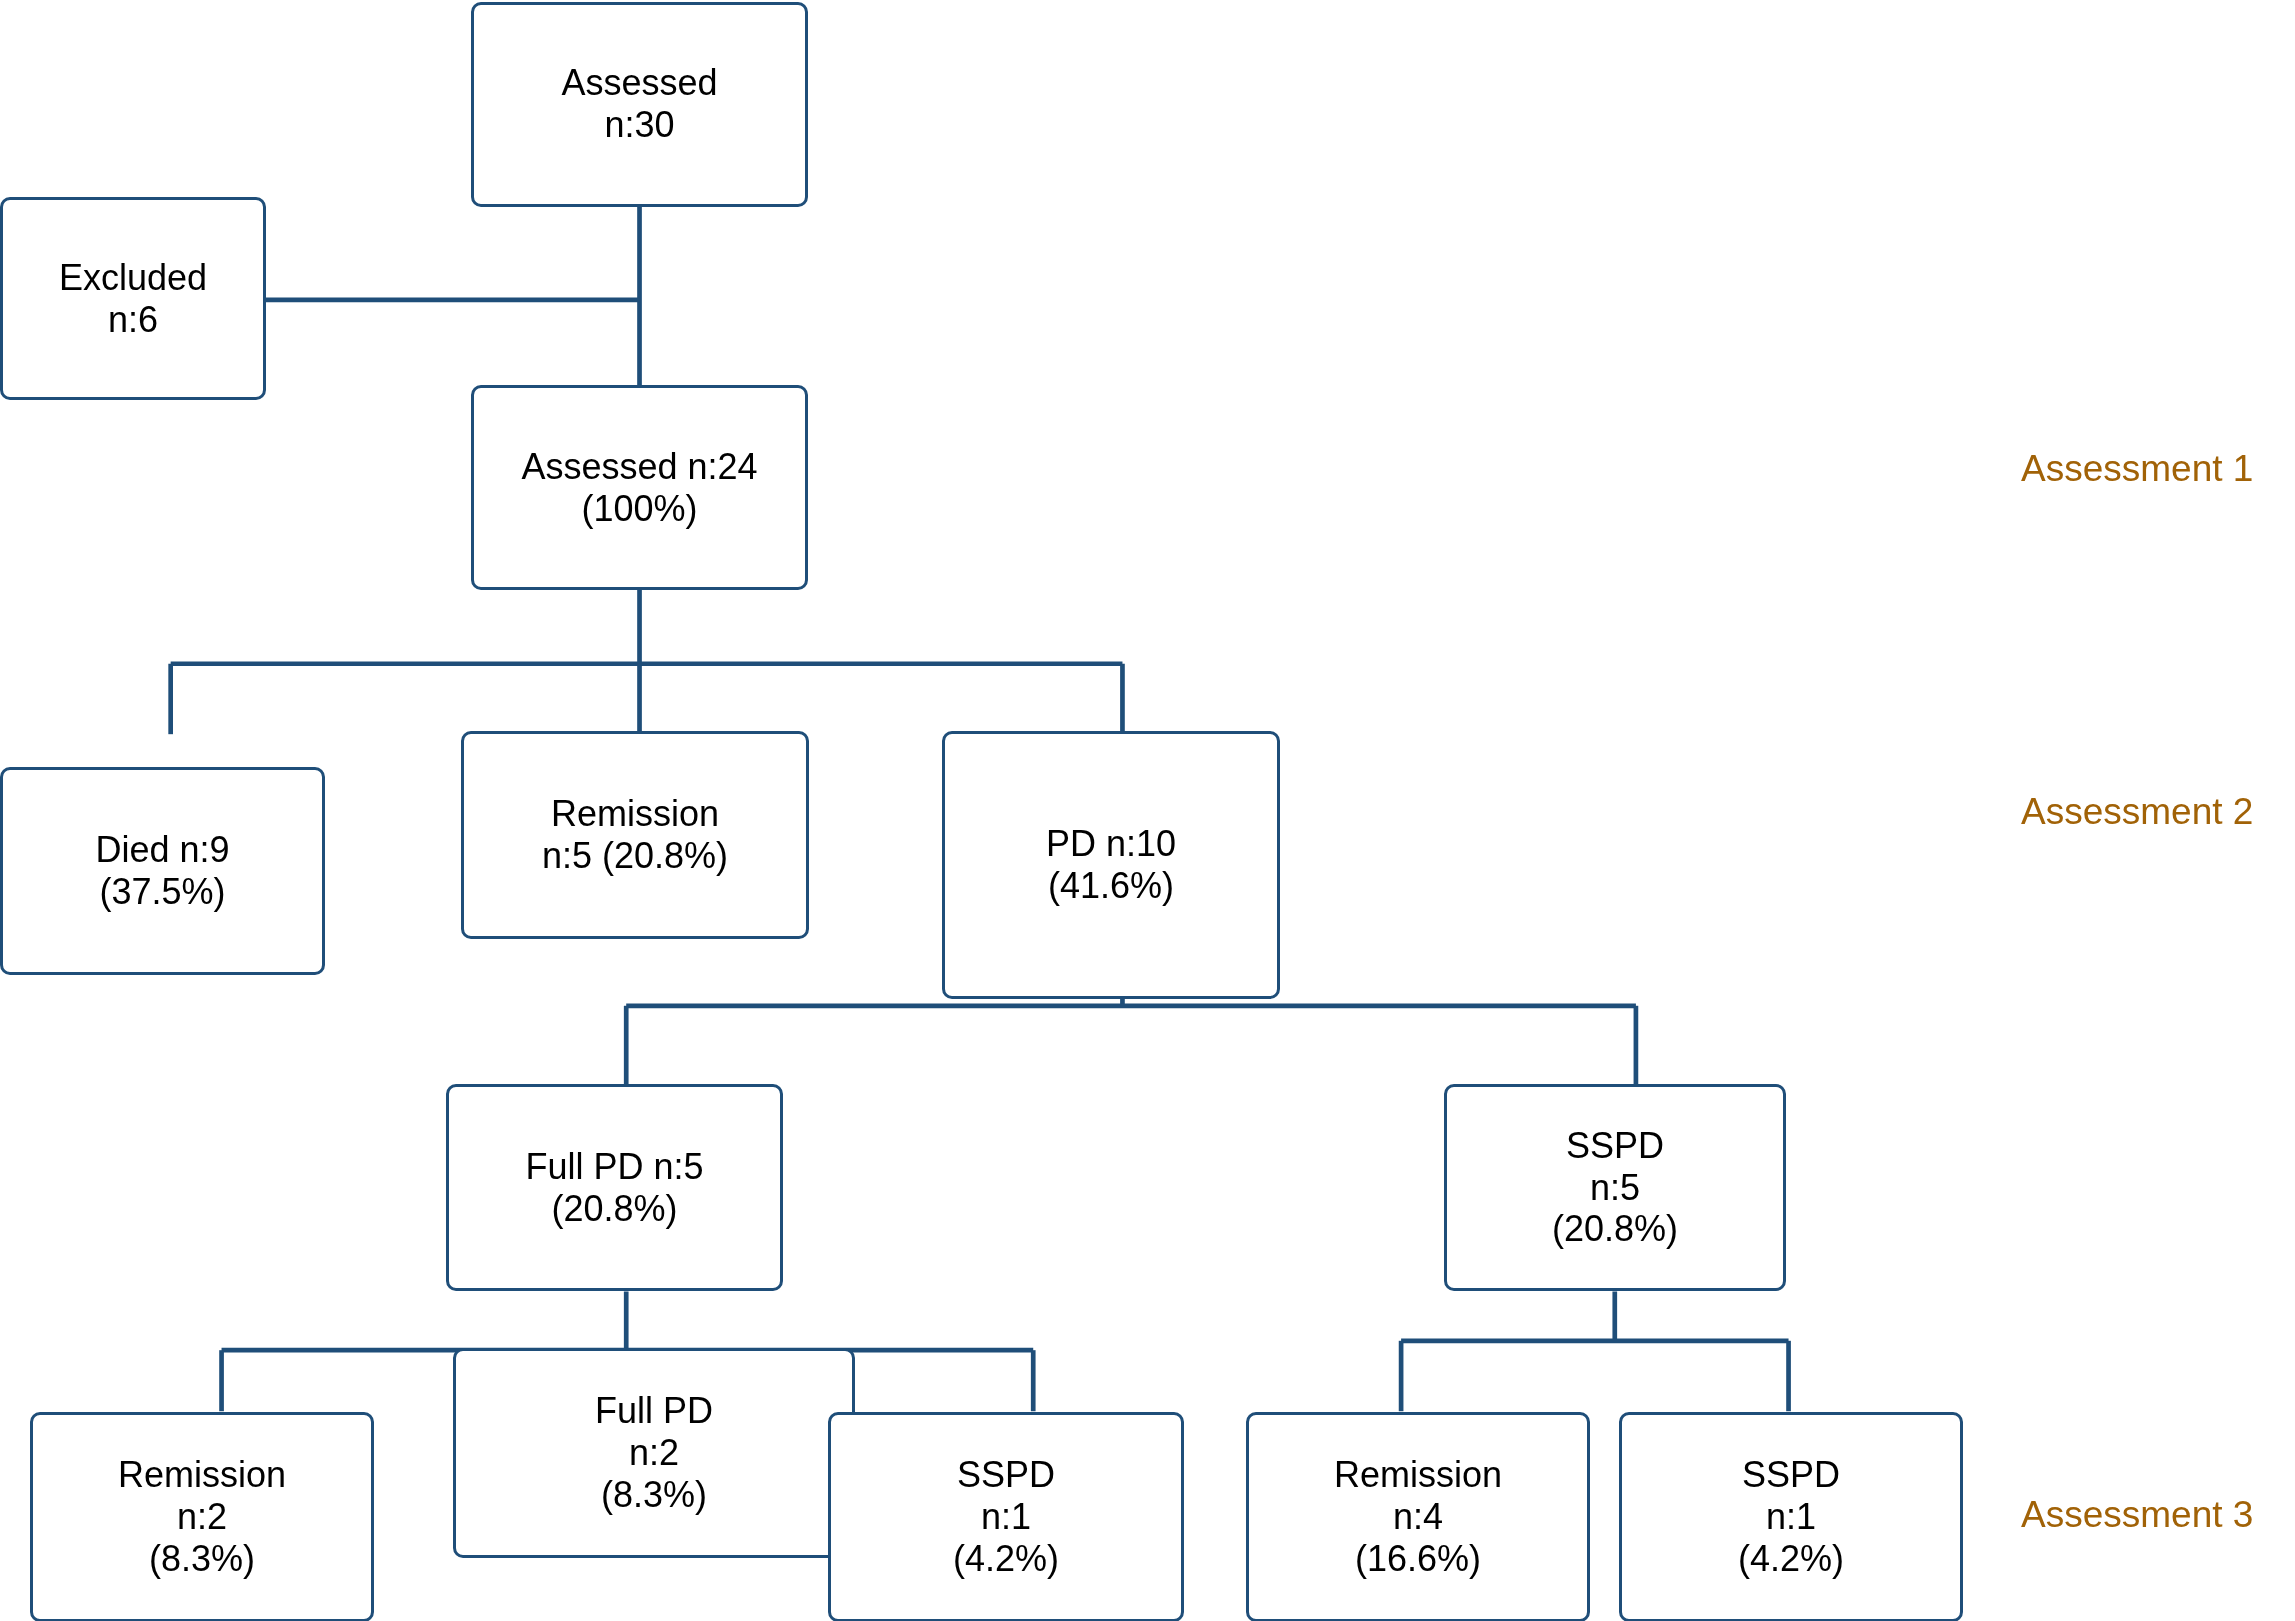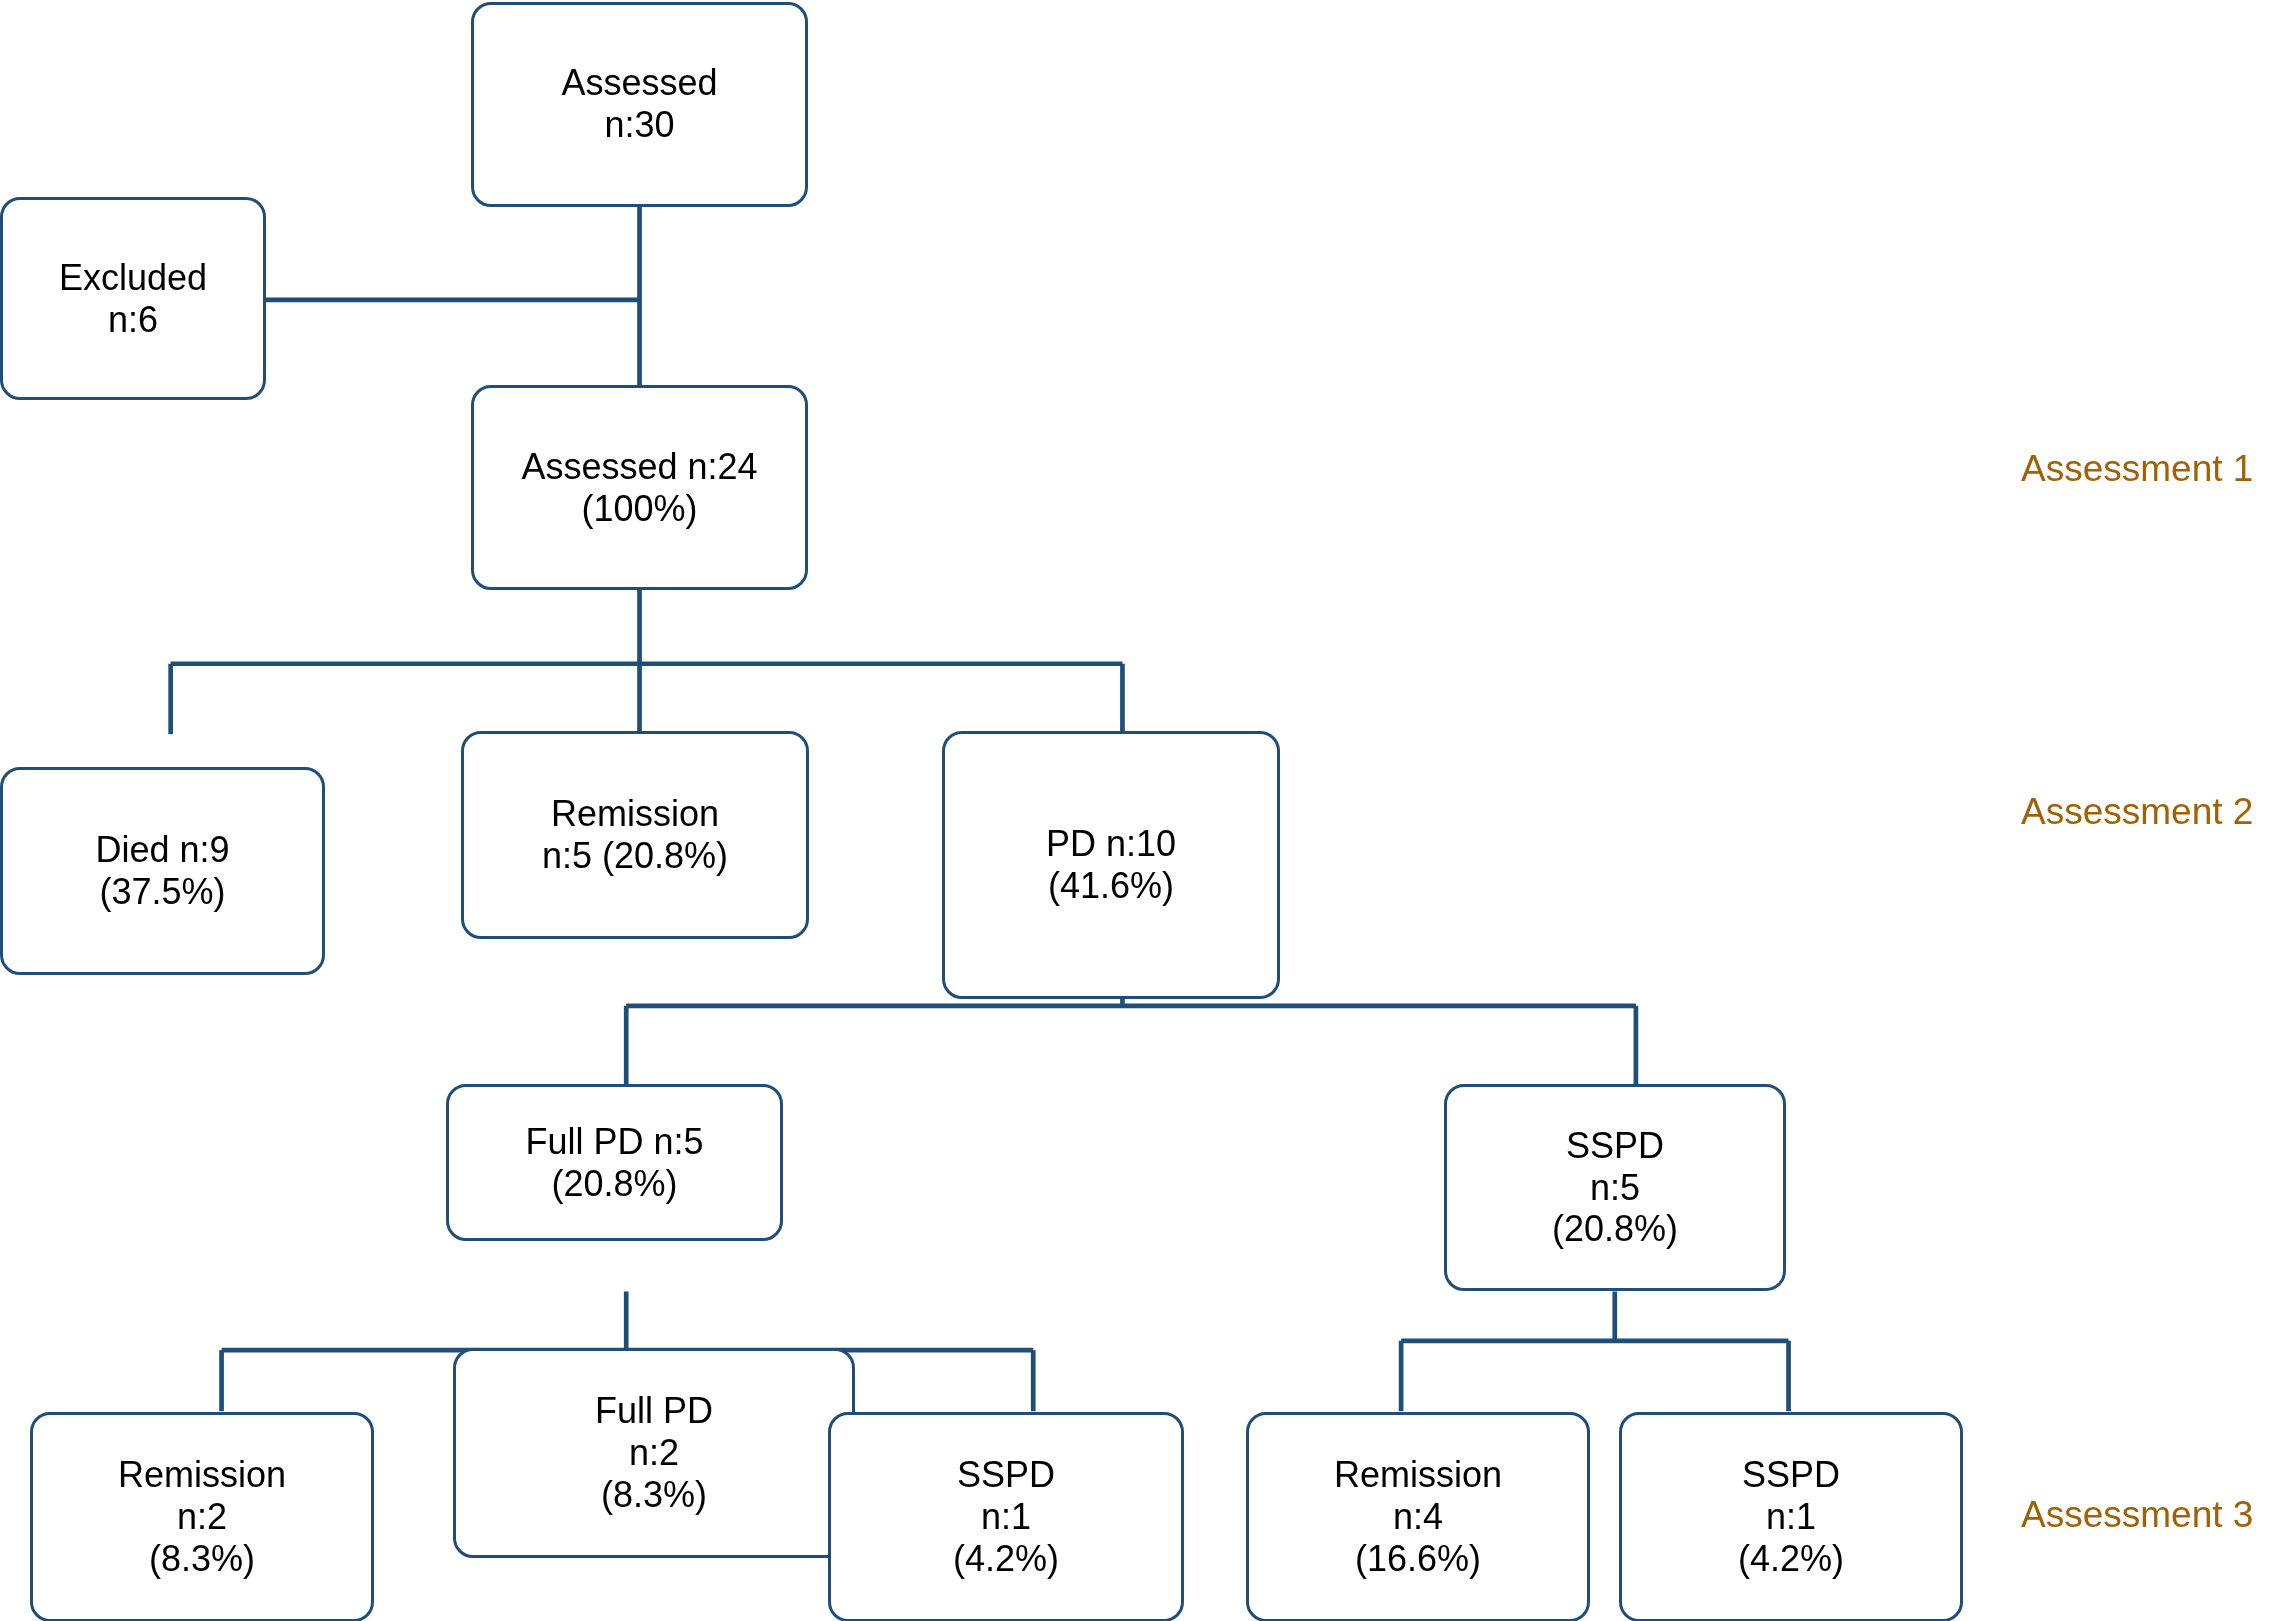--- a/index.html
+++ b/index.html
@@ -23,21 +23,21 @@
     position: absolute;
     left: 0;
     top: 0;
     width: 2295px;
     height: 1621px;
   }
   .node-box {
     position: absolute;
     box-sizing: border-box;
     border: 3.9px solid #1f4e79;
-    border-radius: 20px;
+    border-radius: 10px;
     background: #ffffff;
     display: flex;
     flex-direction: column;
     align-items: center;
     justify-content: center;
     color: #000000;
     font-size: 36px;
     line-height: 1.16;
     text-align: center;
     white-space: pre;
@@ -115,21 +115,21 @@
   <div class="node-box" style="left:461px; top:731px; width:348px; height:208px;">
     <span class="node-line">Remission</span>
     <span class="node-line">n:5 (20.8%)</span>
   </div>
 
   <div class="node-box" style="left:942px; top:731px; width:338px; height:268px;">
     <span class="node-line">PD n:10</span>
     <span class="node-line">(41.6%)</span>
   </div>
 
-  <div class="node-box" style="left:446px; top:1084px; width:337px; height:157px;">
+  <div class="node-box" style="left:446px; top:1084px; width:337px; height:207px;">
     <span class="node-line">Full PD n:5</span>
     <span class="node-line">(20.8%)</span>
   </div>
 
   <div class="node-box" style="left:1444px; top:1084px; width:342px; height:207px;">
     <span class="node-line">SSPD</span>
     <span class="node-line">n:5</span>
     <span class="node-line">(20.8%)</span>
   </div>
 

